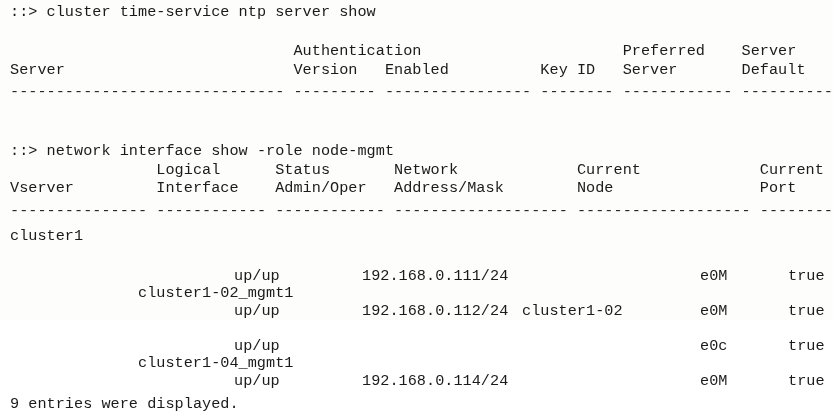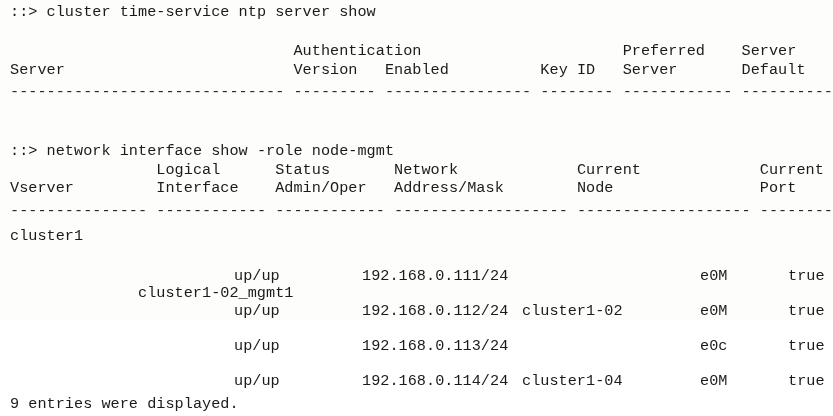--- a/index.html
+++ b/index.html
@@ -61,25 +61,24 @@
   <div class="line" style="top:268px; left:788px">true</div>
 
   <div class="line" style="top:285px; left:138px">cluster1-02_mgmt1</div>
   <div class="line" style="top:303px; left:234px">up/up</div>
   <div class="line" style="top:303px; left:362px">192.168.0.112/24</div>
   <div class="line" style="top:303px; left:522px">cluster1-02</div>
   <div class="line" style="top:303px; left:700px">e0M</div>
   <div class="line" style="top:303px; left:788px">true</div>
 
   <div class="line" style="top:338px; left:234px">up/up</div>
-  <div class="line" style="top:338px; left:362px">192.168.0.113/24</div>
   <div class="line" style="top:338px; left:700px">e0c</div>
   <div class="line" style="top:338px; left:788px">true</div>
 
+  <div class="line" style="top:355px; left:138px">cluster1-04_mgmt1</div>
   <div class="line" style="top:373px; left:234px">up/up</div>
   <div class="line" style="top:373px; left:362px">192.168.0.114/24</div>
-  <div class="line" style="top:373px; left:522px">cluster1-04</div>
   <div class="line" style="top:373px; left:700px">e0M</div>
   <div class="line" style="top:373px; left:788px">true</div>
 
   <div class="line" style="top:396px">9 entries were displayed.</div>
 
 </div>
 
 </body></html>

